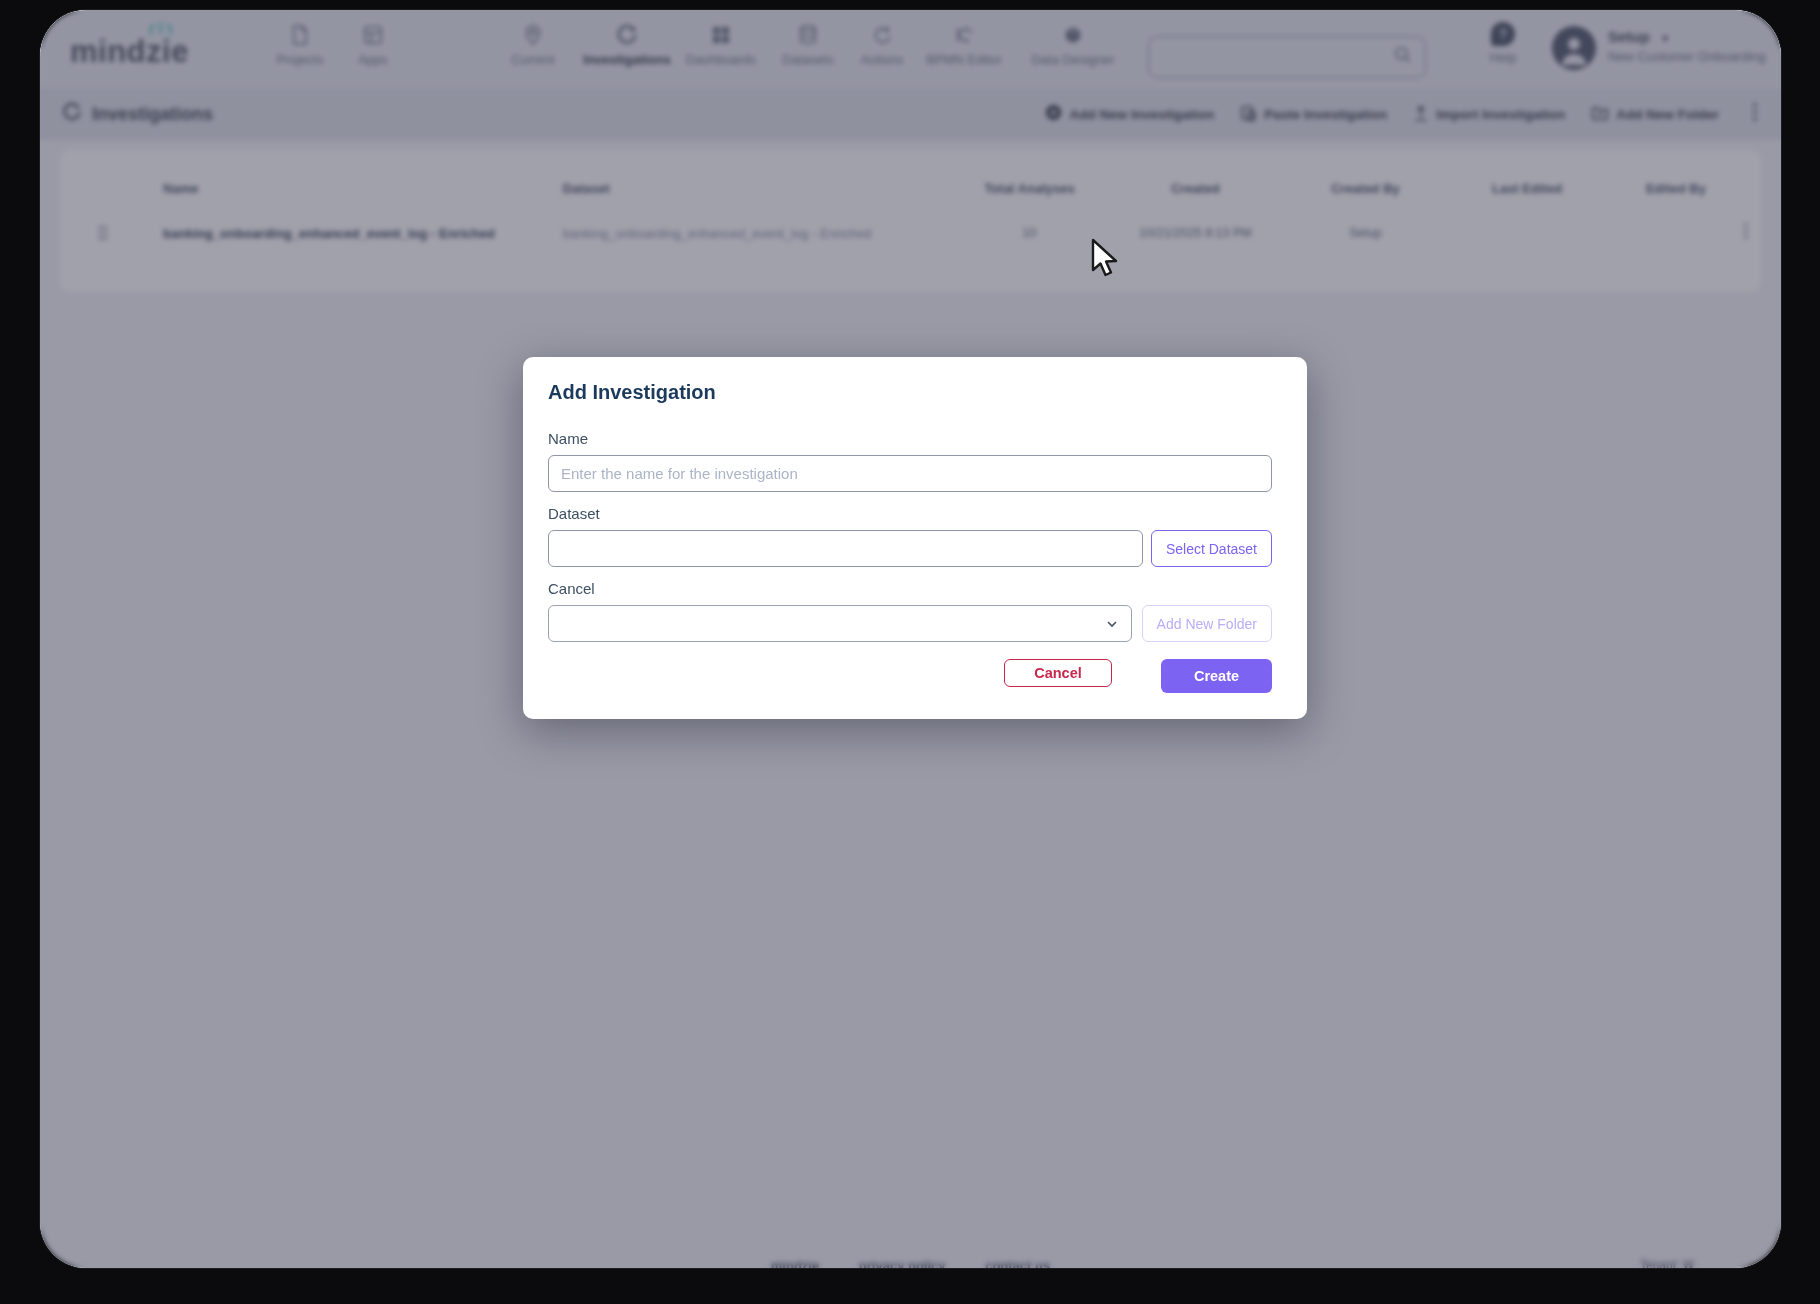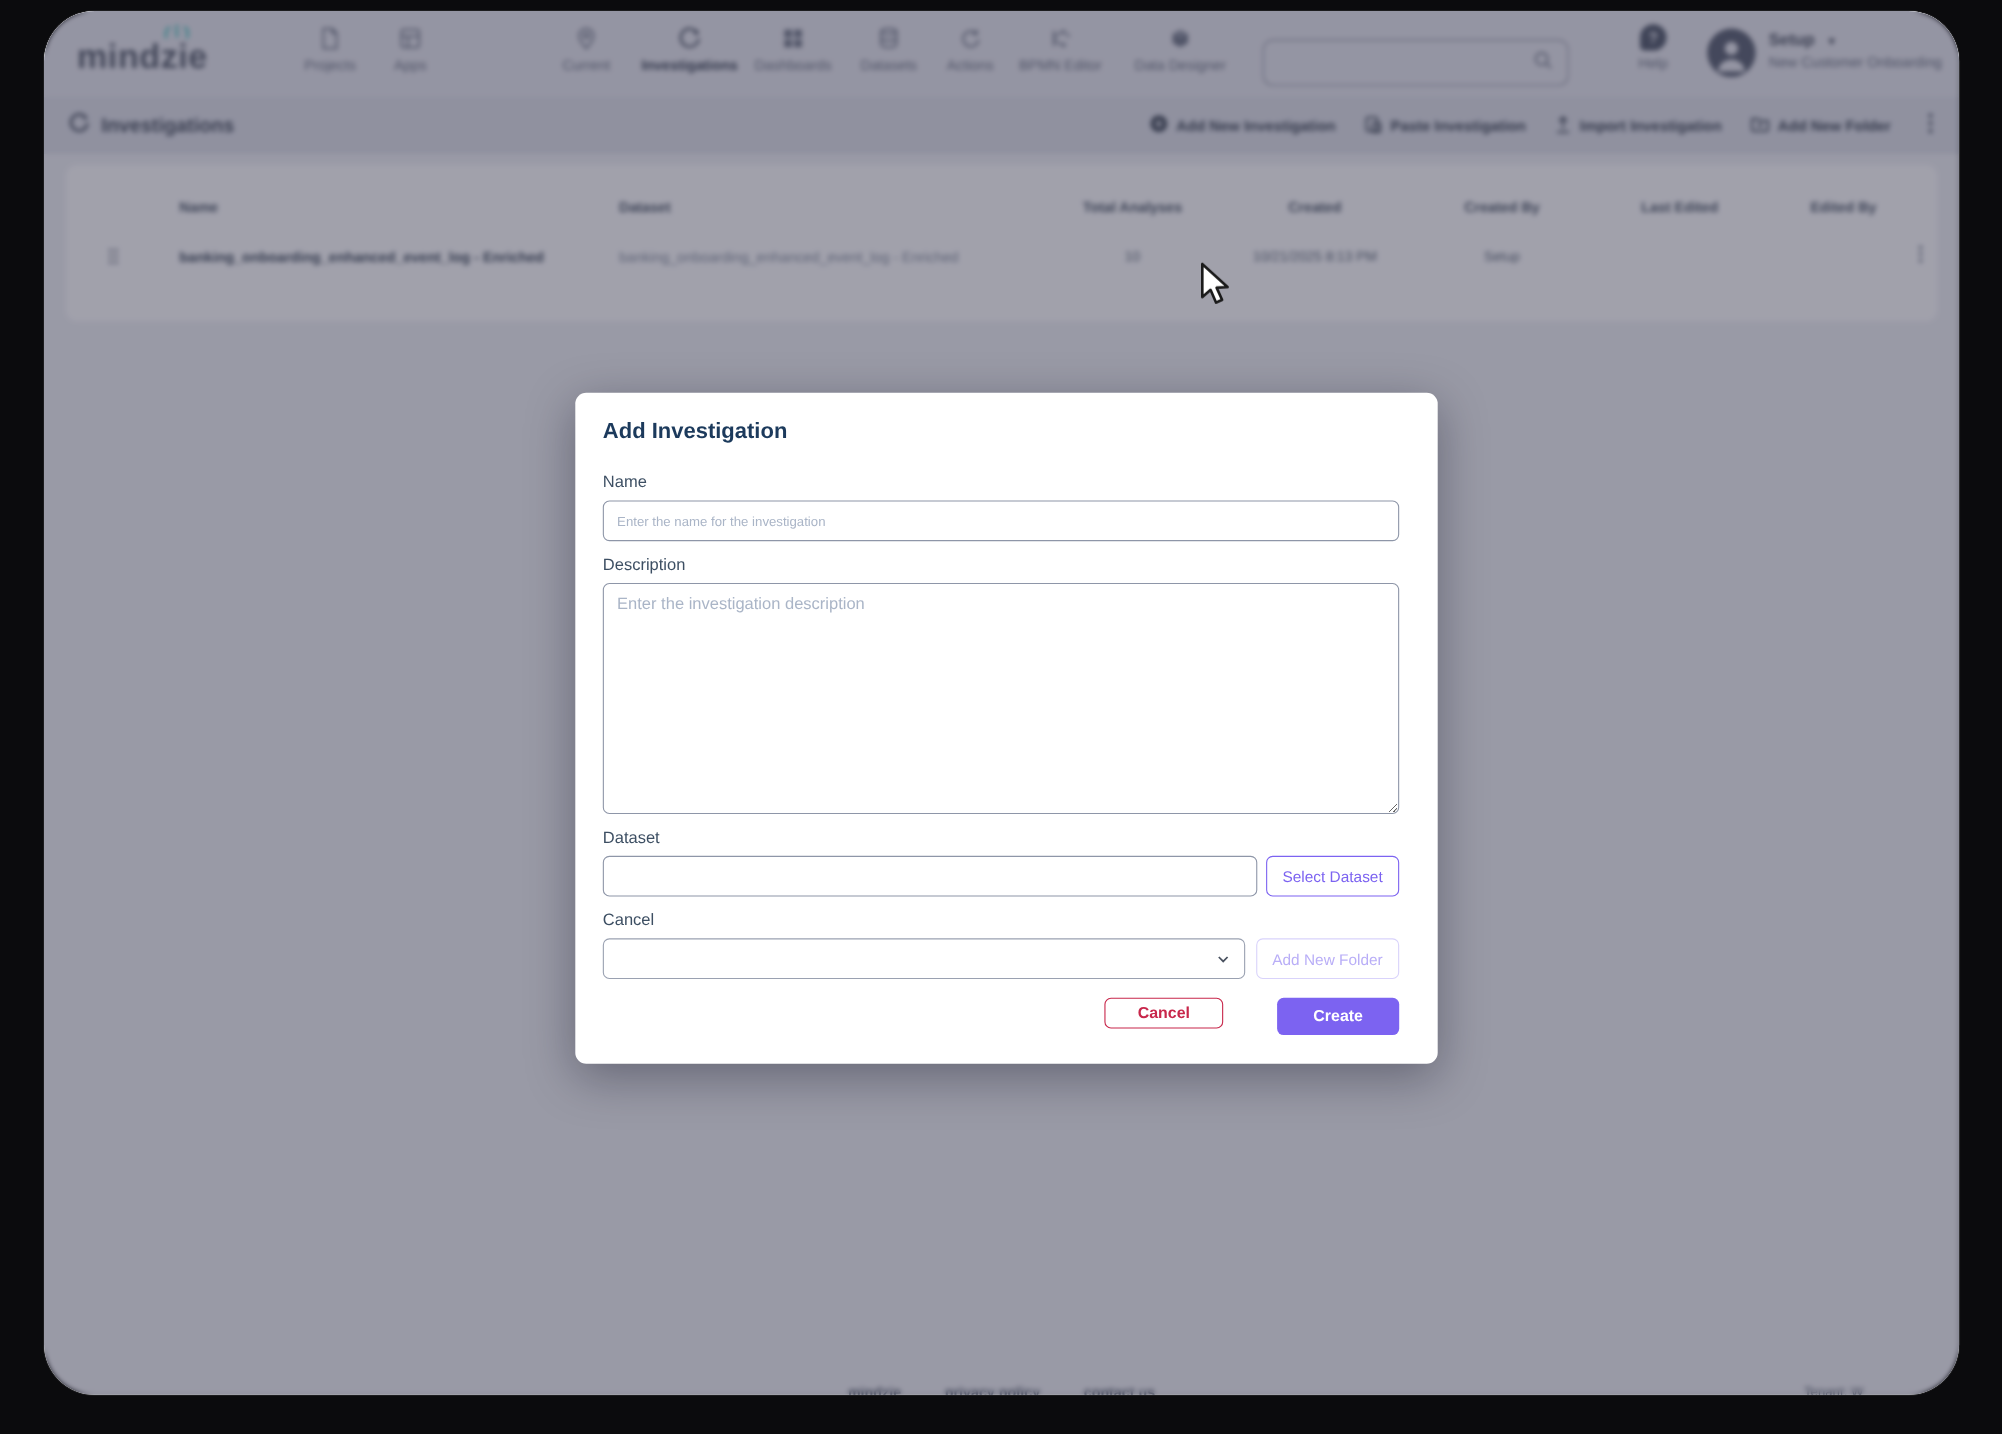--- a/index.html
+++ b/index.html
@@ -71,21 +71,21 @@
   .dim-overlay { position:absolute; inset:0; background:rgba(40,40,62,0.43);
                  backdrop-filter:blur(2.5px); z-index:50; }
 
   
   .modal { position:absolute; left:483px; top:347px; width:784px; z-index:60;
            background:#ffffff; border-radius:10px; padding:24px 35px 26px 25px;
            box-shadow:0 12px 44px rgba(10,10,30,0.35); }
   .modal-title { font-size:20px; font-weight:bold; color:#1c3a5c; margin-bottom:26px; }
   .field-label { font-size:15px; color:#3d4f63; margin-bottom:8px; }
   .txt-input { width:100%; height:37px; border:1px solid #8e96a8; border-radius:6px;
-               padding:0 12px; font-size:12px; color:#8b5cf6; background:#fff; outline:none;
+               padding:0 12px; font-size:15px; color:#8b5cf6; background:#fff; outline:none;
                font-family:"Liberation Sans", sans-serif; }
   .txt-input::placeholder, .txt-area::placeholder { color:#aab5c7; opacity:1; }
   .txt-area { width:100%; height:210px; border:1px solid #8e96a8; border-radius:6px;
               padding:10px 12px; font-size:15px; color:#2f3b4c; resize:both; outline:none;
               font-family:"Liberation Sans", sans-serif; display:block; }
   .fgroup { margin-bottom:13px; }
   .inline-row { display:flex; gap:8px; }
   .btn-outline-purple { height:37px; padding:0 14px; background:#fff; border:1px solid #7c63f1;
                         color:#7c63f1; border-radius:6px; font-size:14px; cursor:pointer; white-space:nowrap;
                         font-family:"Liberation Sans", sans-serif; }
@@ -349,24 +349,20 @@
   <div class="dim-overlay"></div>
 
   <div class="modal">
     <div class="modal-title">Add Investigation</div>
 
     <div class="fgroup">
       <div class="field-label">Name</div>
       <input class="txt-input" type="text" placeholder="Enter the name for the investigation" style="">
     </div>
 
-    <div class="fgroup">
-      <div class="field-label">Description</div>
-      <textarea class="txt-area" placeholder="Enter the investigation description" style=""></textarea>
-    </div>
 
     <div class="fgroup">
       <div class="field-label">Dataset</div>
       <div class="inline-row">
         <input class="txt-input" type="text" style="flex: 1 1 0%;" value="">
         <button class="btn-outline-purple">Select Dataset</button>
       </div>
     </div>
 
     <div class="fgroup">

